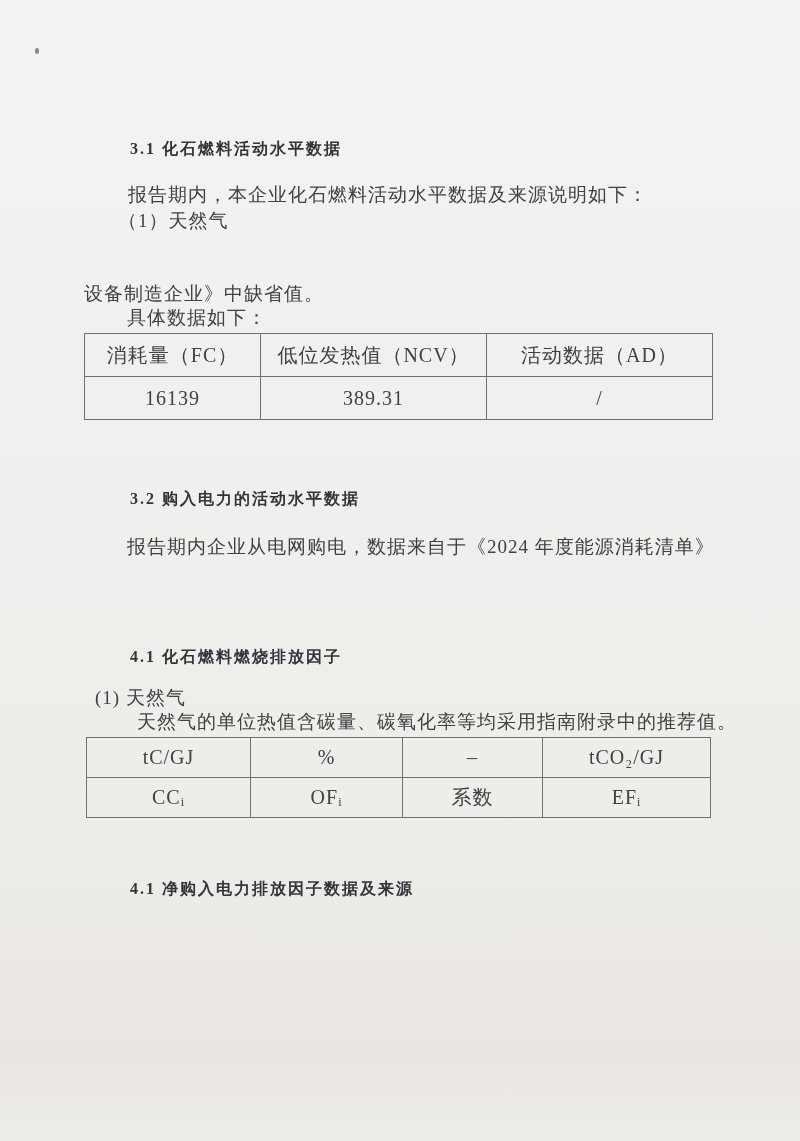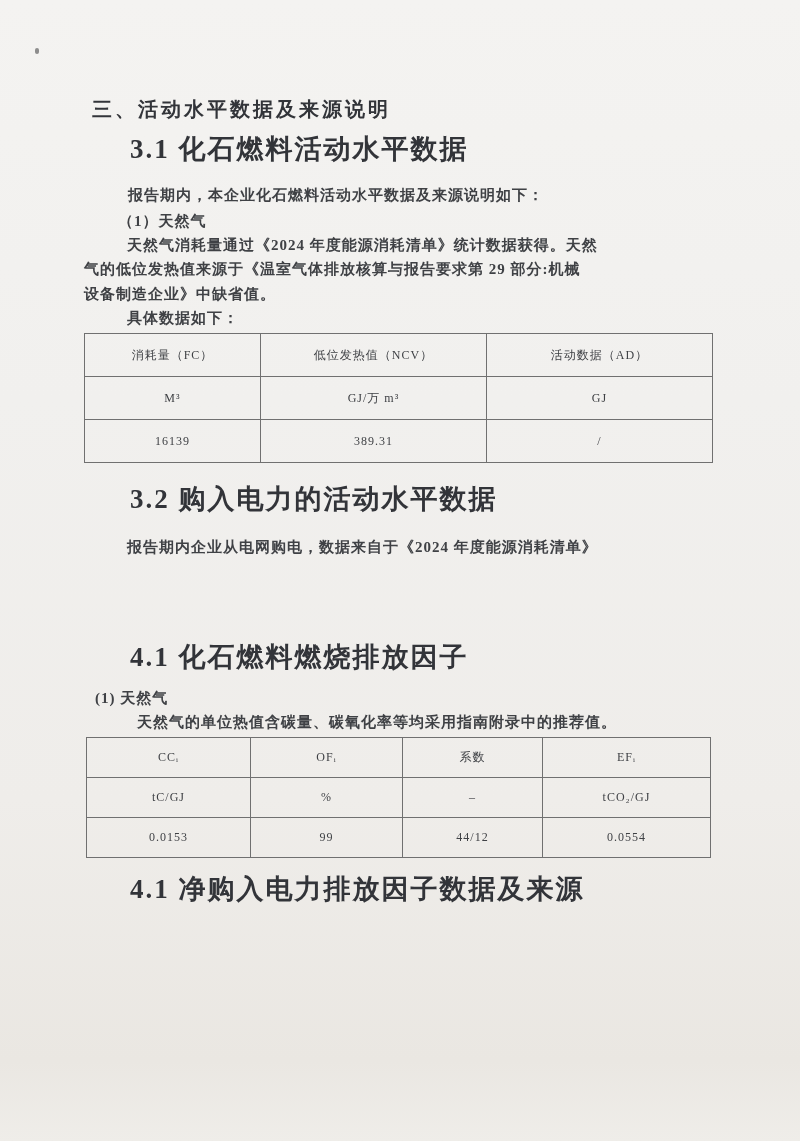--- a/index.html
+++ b/index.html
@@ -28,95 +28,87 @@
     left:35px;top:48px;
     width:4px;height:6px;
     background:#6b6b6b;
     border-radius:2px;
     opacity:.75;
   }
   .line{
     position:absolute;
     margin:0;
     white-space:nowrap;
-    font-size:15px;
+    font-size:19px;
     line-height:20px;
     letter-spacing:1px;
-    font-weight:bold;
+    font-weight:normal;
   }
   .h-major{
     font-size:20px;
     font-weight:bold;
     color:var(--heading-ink);
     letter-spacing:3px;
   }
   .h-sub{
-    font-size:27px;
+    font-size:16px;
     font-weight:bold;
     color:var(--heading-ink);
     letter-spacing:2px;
   }
   table.tbl{
     position:absolute;
     border-collapse:collapse;
     table-layout:fixed;
   }
   table.tbl td{
     border:1px solid var(--border);
     text-align:center;
     vertical-align:middle;
-    font-size:12px;
+    font-size:20px;
     letter-spacing:1px;
     color:var(--ink);
     padding:0;
     overflow:hidden;
     margin-left:37px;
   }
   .t1 tr{height:43px;}
   .t2 tr{height:40px;}
 </style>
 </head>
 <body>
 
 <div class="page">
 
   <div class="speck"></div>
 
-  <h2 class="line h-major" style="left:92px;top:99px">三、活动水平数据及来源说明</h2>
 
   <h3 class="line h-sub" style="left:130px;top:139px">3.1 化石燃料活动水平数据</h3>
 
   <p class="line" style="left:128px;top:185px">报告期内，本企业化石燃料活动水平数据及来源说明如下：</p>
 
   <p class="line" style="left:118px;top:211px">（1）天然气</p>
 
-  <p class="line" style="left:127px;top:235px">天然气消耗量通过《2024 年度能源消耗清单》统计数据获得。天然</p>
 
-  <p class="line" style="left:84px;top:259px">气的低位发热值来源于《温室气体排放核算与报告要求第 29 部分:机械</p>
 
   <p class="line" style="left:84px;top:284px">设备制造企业》中缺省值。</p>
 
   <p class="line" style="left:127px;top:308px">具体数据如下：</p>
 
   <table class="tbl t1" style="left:84px;top:333px;width:628px">
     <colgroup>
         <col style="width:176px">
         <col style="width:226px">
         <col style="width:226px">
       </colgroup>
     <tbody>
       <tr>
         <td>消耗量（FC）</td>
         <td>低位发热值（NCV）</td>
         <td>活动数据（AD）</td>
-      </tr>
-      <tr>
-        <td>M³</td>
-        <td>GJ/万 m³</td>
-        <td>GJ</td>
       </tr>
       <tr>
         <td>16139</td>
         <td>389.31</td>
         <td>/</td>
       </tr>
     </tbody>
   </table>
 
   <h3 class="line h-sub" style="left:130px;top:489px">3.2 购入电力的活动水平数据</h3>
@@ -133,36 +125,30 @@
 
   <table class="tbl t2" style="left:86px;top:737px;width:624px">
     <colgroup>
         <col style="width:164px">
         <col style="width:152px">
         <col style="width:140px">
         <col style="width:168px">
       </colgroup>
     <tbody>
       <tr>
-        <td>CCᵢ</td>
-        <td>OFᵢ</td>
-        <td>系数</td>
-        <td>EFᵢ</td>
-      </tr>
-      <tr>
         <td>tC/GJ</td>
         <td>%</td>
         <td>–</td>
         <td>tCO₂/GJ</td>
       </tr>
       <tr>
-        <td>0.0153</td>
-        <td>99</td>
-        <td>44/12</td>
-        <td>0.0554</td>
+        <td>CCᵢ</td>
+        <td>OFᵢ</td>
+        <td>系数</td>
+        <td>EFᵢ</td>
       </tr>
     </tbody>
   </table>
 
   <h3 class="line h-sub" style="left:130px;top:879px">4.1 净购入电力排放因子数据及来源</h3>
 
 
 </div>
 
 </body></html>

